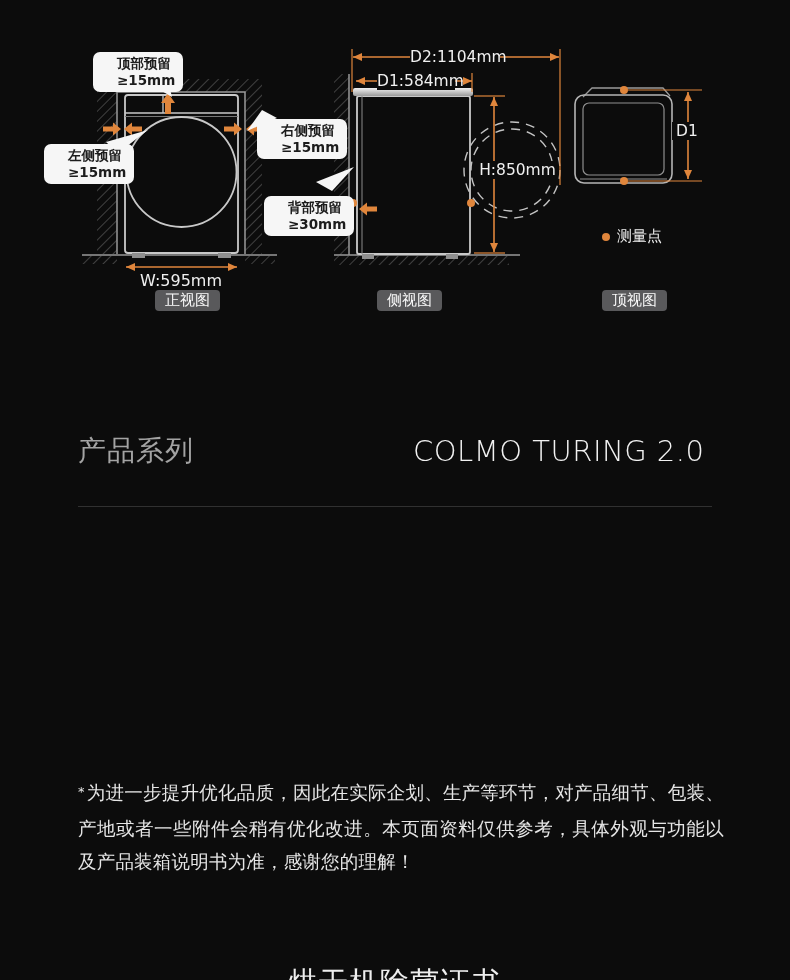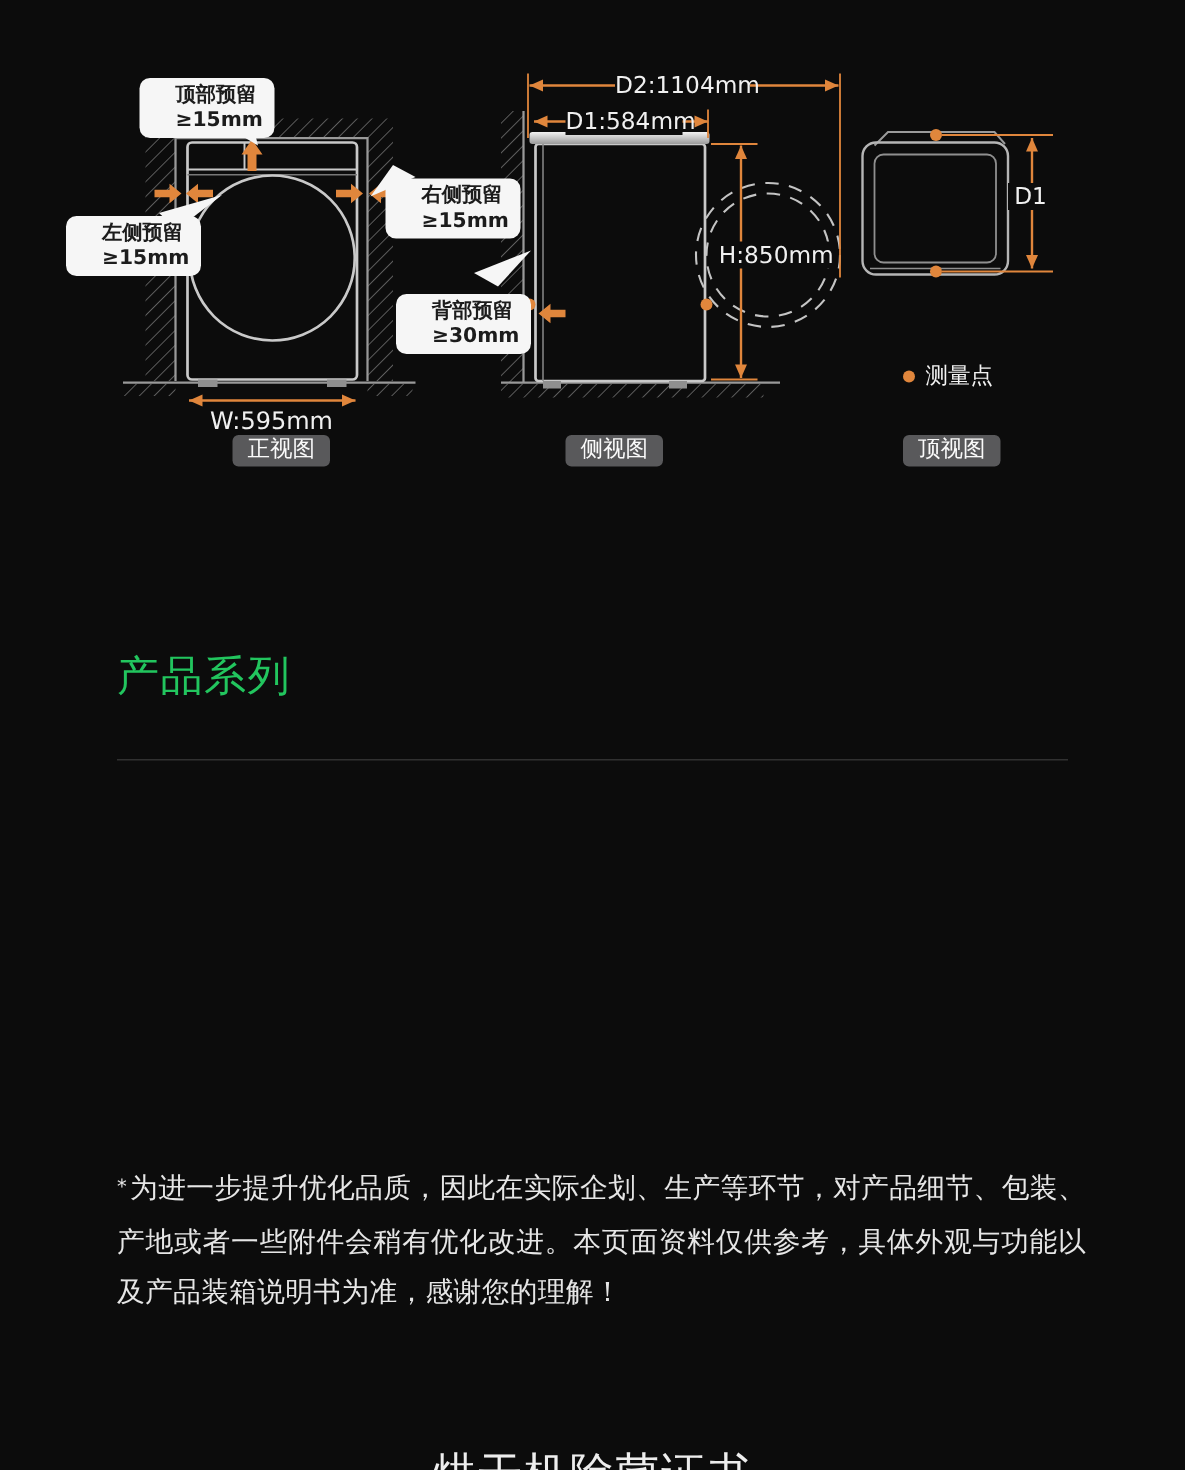--- a/index.html
+++ b/index.html
@@ -27,36 +27,35 @@
     color:#F0F0F0;font-size:15.5px;font-weight:500;
     white-space:nowrap;text-align:center;line-height:18px;height:18px;
   }
   .dim.masked{background:#0C0C0C;}
   
   .view-badge{
     background:#59595B;color:#FAFAFA;
     font-size:15px;line-height:17px;
     padding:2px 10px;border-radius:4px;
     white-space:nowrap;
-    font-family:Liberation Serif, serif;
   }
   
   .legend{display:flex;align-items:center;gap:7px;}
   .legend-dot{width:8px;height:8px;border-radius:50%;background:#E0863C;}
   .legend-text{color:#F2F2F2;font-size:15px;font-weight:500;}
 
   
   .spec-table{position:absolute;left:78px;right:78px;top:395px;z-index:2;}
   .spec-row{
     height:111px;display:flex;align-items:center;
     border-bottom:1px solid #313131;
   }
   .spec-label{
     width:335px;flex:0 0 335px;
-    color:#22c55e;font-size:28px;font-weight:300;letter-spacing:1px;
+    color:#a3a3a3;font-size:28px;font-weight:300;letter-spacing:1px;
   }
   .spec-value{
     color:#F2F2F2;font-size:29px;font-weight:300;letter-spacing:0.5px;
   }
 
   
   .disclaimer{
     position:absolute;left:78px;width:646px;top:776px;z-index:2;
     color:#E6E6E6;font-size:18.5px;line-height:33.5px;letter-spacing:0.2px;
     text-align:justify;
@@ -205,32 +204,33 @@
     <div>背部预留</div>
     <div>≥30mm</div>
   </div>
 
   <div class="overlay dim" style="left:131px;top:272px;width:100px;font-size:16px;">W:595mm</div>
   <div class="overlay dim masked" style="left:410px;top:48px;width:90px;">D2:1104mm</div>
   <div class="overlay dim masked" style="left:377px;top:72px;width:78px;">D1:584mm</div>
   <div class="overlay dim masked" style="left:479px;top:161px;width:77px;">H:850mm</div>
   <div class="overlay dim masked" style="left:672px;top:122px;width:30px;">D1</div>
 
-  <div class="overlay legend" style="left:602px;top:241px;">
+  <div class="overlay legend" style="left:602px;top:227px;">
     <span class="legend-dot"></span>
     <span class="legend-text">测量点</span>
   </div>
 
   <div class="overlay view-badge" style="left:155px;top:290px;">正视图</div>
   <div class="overlay view-badge" style="left:377px;top:290px;">侧视图</div>
   <div class="overlay view-badge" style="left:602px;top:290px;">顶视图</div>
 
   <div class="spec-table">
     <div class="spec-row">
       <div class="spec-label">产品系列</div>
+      <div class="spec-value">COLMO TURING 2.0</div>
     </div>
   </div>
 
   <div class="disclaimer">
     <span class="star">*</span><span>为进一步提升优化品质，因此在实际企划、生产等环节，对产品细节、包装、产地或者一些附件会稍有优化改进。本页面资料仅供参考，具体外观与功能以及产品装箱说明书为准，感谢您的理解！</span>
   </div>
 
   <div class="next-title">烘干机除菌证书</div>
 
 </div>

